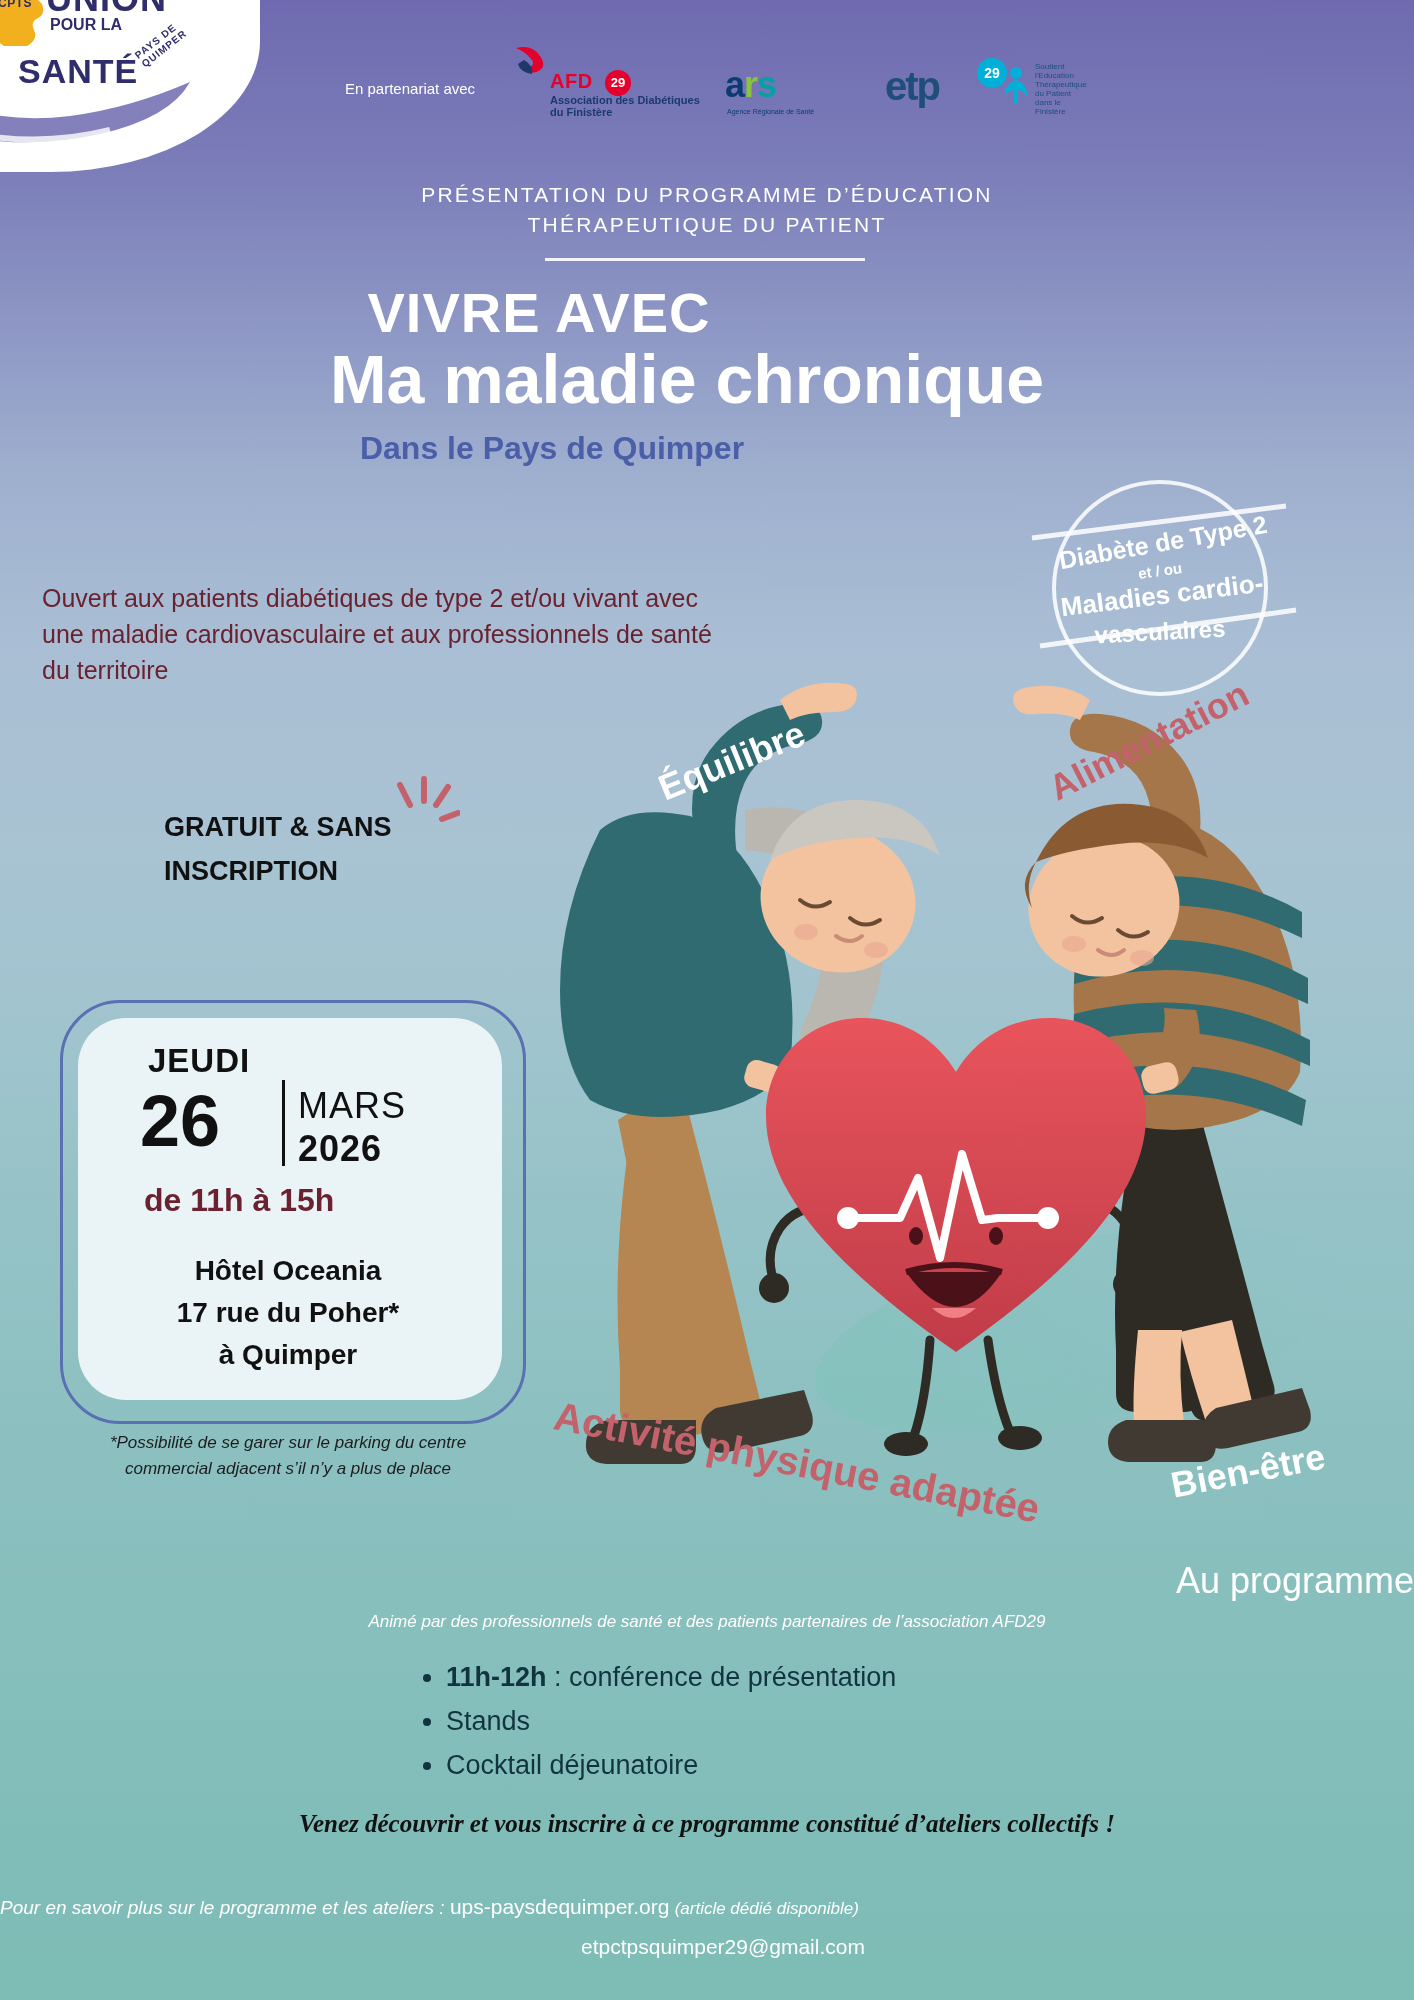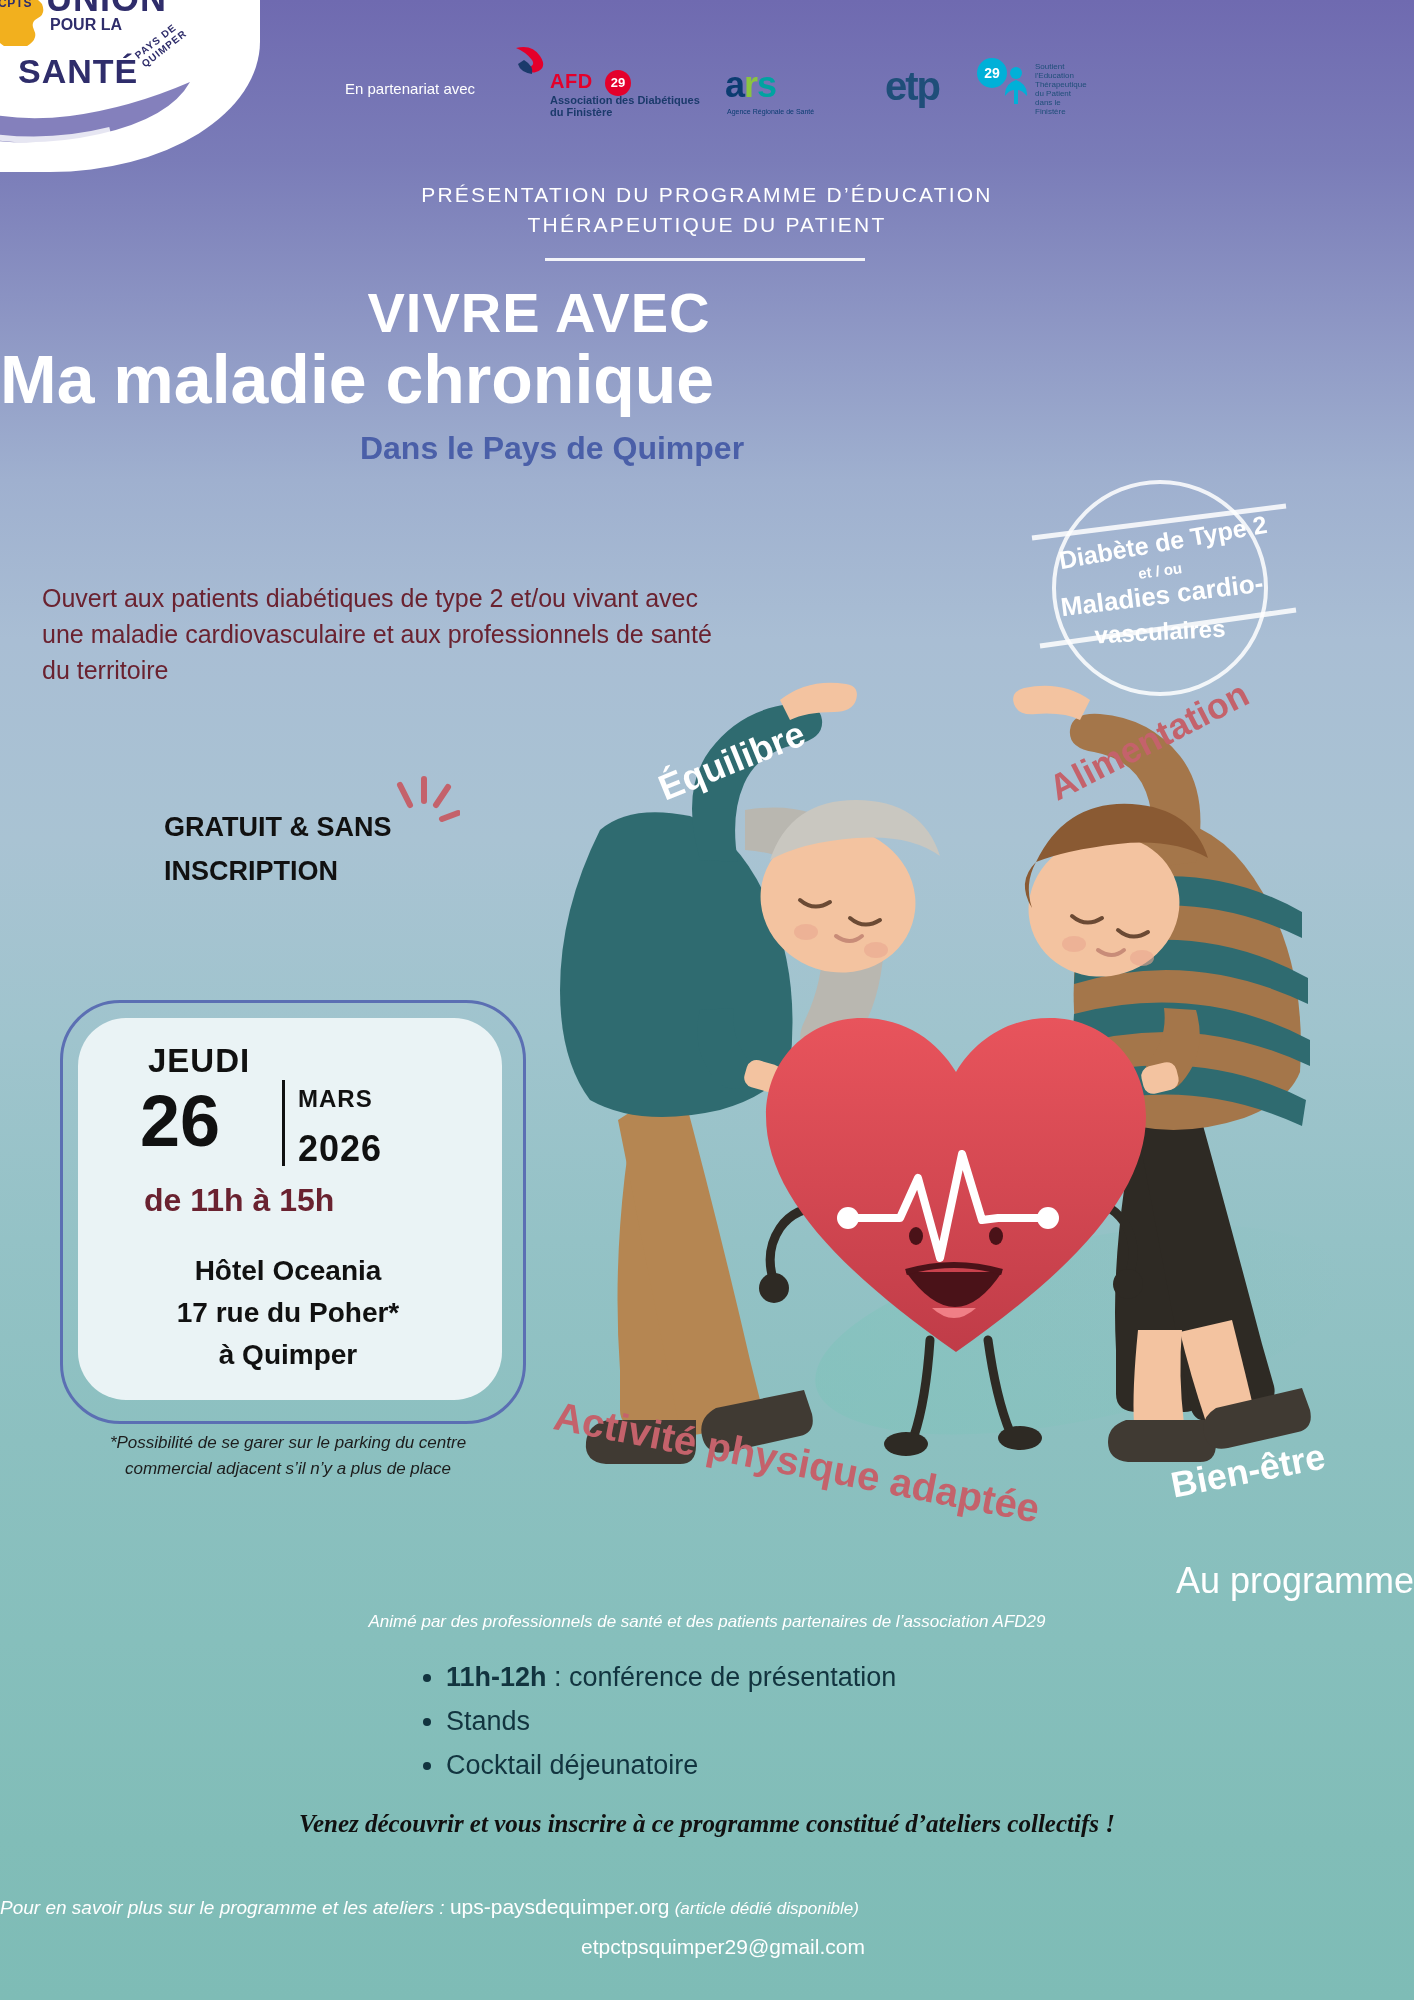--- a/index.html
+++ b/index.html
@@ -46,21 +46,21 @@
   .etp-txt{font-size:40px;font-weight:bold;color:#1f4e79;letter-spacing:-2px;}
   .etp-29{position:absolute;left:92px;top:-6px;width:30px;height:30px;border-radius:50%;background:#00b0d8;color:#fff;font-size:14px;font-weight:bold;text-align:center;line-height:30px;}
   .etp-fig{position:absolute;left:118px;top:2px;}
   .etp-sub{position:absolute;left:150px;top:-2px;font-size:8px;color:#1f4e79;line-height:9px;}
 
   
   .kicker{position:absolute;left:0;right:0;top:180px;text-align:center;color:#ffffff;font-size:21px;letter-spacing:2.2px;line-height:30px;font-weight:500;}
   .rule{position:absolute;left:545px;top:258px;width:320px;height:3px;background:#ffffff;opacity:.9;}
   .t1{position:absolute;left:0;right:0;top:280px;text-align:center;color:#ffffff;font-size:56px;font-weight:bold;letter-spacing:1px;}
   .t1 span{display:inline-block;transform:translateX(-168px);}
-  .t2{position:absolute;left:0;right:0;top:340px;text-align:left;color:#ffffff;font-size:68px;font-weight:bold;padding-left:40px;}
+  .t2{position:absolute;left:0;right:0;top:340px;text-align:center;color:#ffffff;font-size:68px;font-weight:bold;padding-left:40px;}
   .t2 span{display:inline-block;transform:translateX(-40px);}
   .t3{position:absolute;left:0;right:0;top:430px;text-align:center;color:#4a5fa8;font-size:32px;font-weight:bold;}
   .t3 span{display:inline-block;transform:translateX(-155px);}
 
   
   .intro{position:absolute;left:42px;top:580px;width:700px;color:#6a2230;font-size:25px;line-height:36px;}
 
   
   .stamp{position:absolute;left:1010px;top:470px;width:300px;height:230px;}
   .stamp svg{position:absolute;left:0;top:0;}
@@ -72,21 +72,21 @@
   
   .gratuit{position:absolute;left:164px;top:805px;width:300px;color:#111111;font-size:27px;font-weight:bold;line-height:44px;}
   .spark{position:absolute;left:390px;top:775px;}
 
   
   .card-outline{position:absolute;left:60px;top:1000px;width:460px;height:418px;border:3px solid #5b6fb3;border-radius:60px;}
   .card{position:absolute;left:78px;top:1018px;width:424px;height:382px;background:#eaf3f5;border-radius:48px;}
   .jeudi{position:absolute;left:148px;top:1042px;font-size:33px;font-weight:bold;color:#111;letter-spacing:1px;}
   .day{position:absolute;left:140px;top:1080px;font-size:72px;font-weight:bold;color:#111;}
   .vbar{position:absolute;left:282px;top:1080px;width:3px;height:86px;background:#111;}
-  .mars{position:absolute;left:298px;top:1085px;font-size:24px;font-weight:bold;color:#111;letter-spacing:1px;text-align:center;}
+  .mars{position:absolute;left:298px;top:1085px;font-size:36px;font-weight:normal;color:#111;letter-spacing:1px;text-align:center;}
   .year{position:absolute;left:298px;top:1128px;font-size:36px;font-weight:bold;color:#111;letter-spacing:1px;}
   .hours{position:absolute;left:144px;top:1182px;font-size:32px;font-weight:bold;color:#6a2230;}
   .addr{position:absolute;left:88px;top:1250px;width:400px;text-align:center;font-size:28px;font-weight:bold;color:#111;line-height:42px;}
   .note{position:absolute;left:88px;top:1430px;width:400px;text-align:center;font-size:17px;font-style:italic;color:#1d1d1d;line-height:26px;}
 
   
   .lbl-eq{position:absolute;left:655px;top:740px;color:#ffffff;font-size:36px;font-weight:bold;transform:rotate(-22deg);}
   .lbl-alim{position:absolute;left:1040px;top:720px;color:#c4626b;font-size:36px;font-weight:bold;transform:rotate(-27deg);}
   .lbl-act{position:absolute;left:550px;top:1440px;color:#c4626b;font-size:40px;font-weight:bold;transform:rotate(11deg);}
   .lbl-bien{position:absolute;left:1170px;top:1450px;color:#ffffff;font-size:36px;font-weight:bold;transform:rotate(-11deg);}

